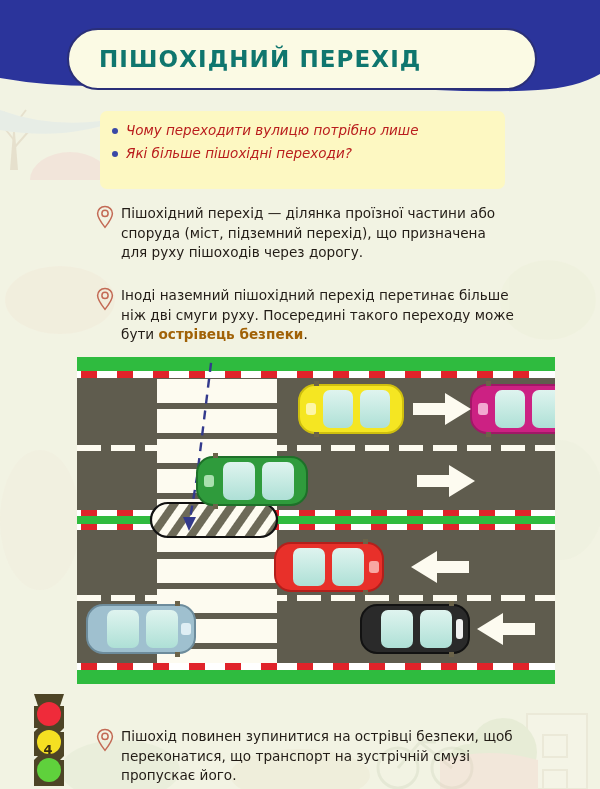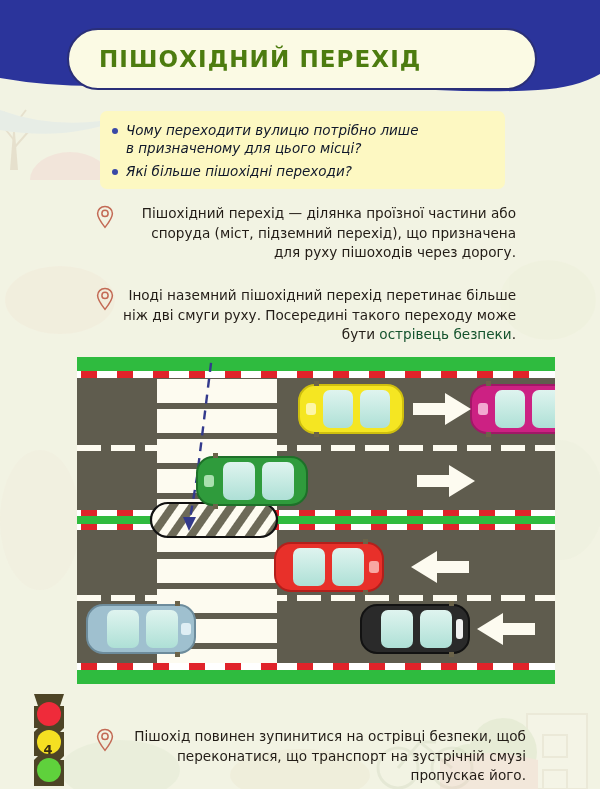--- a/index.html
+++ b/index.html
@@ -21,53 +21,52 @@
 
   
   .title-pill{
     position:absolute;left:67px;top:28px;width:470px;height:62px;
     background:#fbfae4;border:2px solid #2a2f78;border-radius:31px;
     box-sizing:border-box;
     display:flex;align-items:center;
   }
   .title-text{
     margin-left:30px;
-    color:#4d7c0f;
+    color:#0f766e;
     font-family:"DejaVu Sans", sans-serif;
     font-weight:bold;
     font-size:23px;
     letter-spacing:1.1px;
     white-space:nowrap;
   }
 
   
   .qbox{
     position:absolute;left:100px;top:111px;width:405px;height:78px;
     background:#fdf8c2;border-radius:7px;
     box-sizing:border-box;padding:10px 8px 8px 12px;
   }
   .qitem{display:flex;align-items:flex-start;margin-bottom:5px;}
   .qbullet{
     width:6px;height:6px;border-radius:50%;
     background:#3a49a6;margin-top:7px;margin-right:8px;flex:0 0 auto;
   }
   .qtext{
     font-style:italic;font-size:13.5px;line-height:18px;
-    color:#0f172a;font-family:"DejaVu Sans", sans-serif;
+    color:#b91c1c;font-family:"DejaVu Sans", sans-serif;
   }
 
   
   .para{position:absolute;display:flex;align-items:flex-start;}
   .pin{flex:0 0 auto;width:18px;height:24px;margin-right:7px;margin-top:1px;}
   .ptext{
     font-size:13.6px;line-height:19.5px;color:#221c16;
     font-family:"DejaVu Sans", sans-serif;
-    text-align:right;
-  }
-  .accent{color:#14532d;font-weight:normal;}
+  }
+  .accent{color:#a16207;font-weight:bold;}
 
   #para1{left:96px;top:204px;width:420px;}
   #para2{left:96px;top:286px;width:420px;}
   #para3{left:96px;top:727px;width:430px;}
 
   
   .road-wrap{position:absolute;left:77px;top:357px;width:478px;height:327px;}
   .road-wrap svg{display:block;}
 
   
@@ -136,21 +135,20 @@
 
   <div class="title-pill">
     <span class="title-text">ПІШОХІДНИЙ ПЕРЕХІД</span>
   </div>
 
   <div class="qbox">
     <div class="qitem">
       <span class="qbullet"></span>
       <span class="qtext">
         <span>Чому переходити вулицю потрібно лише</span><br>
-        <span>в призначеному для цього місці?</span>
       </span>
     </div>
     <div class="qitem">
       <span class="qbullet"></span>
       <span class="qtext">Які більше пішохідні переходи?</span>
     </div>
   </div>
 
   <div class="para" id="para1">
     <svg class="pin" viewBox="0 0 18 24" xmlns="http://www.w3.org/2000/svg">

